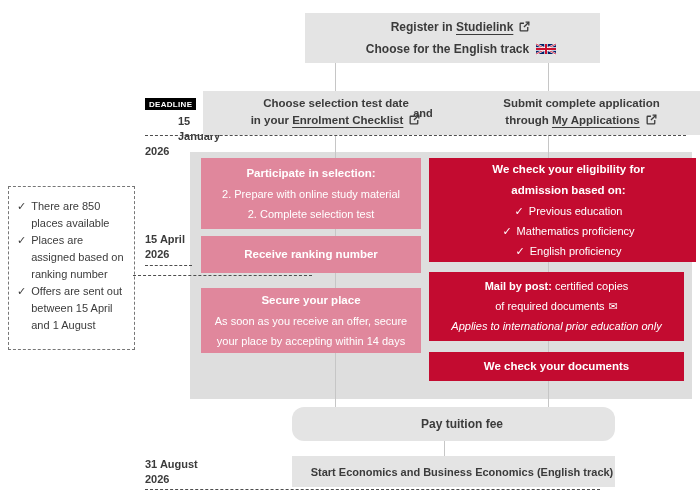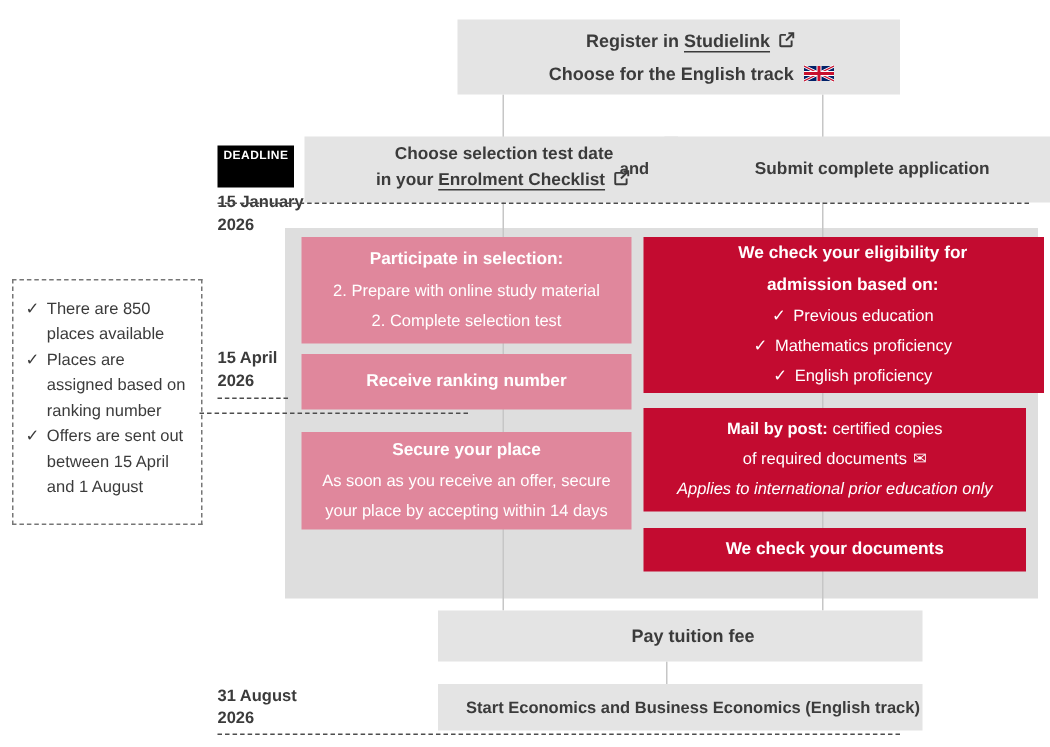--- a/index.html
+++ b/index.html
@@ -33,21 +33,21 @@
   .fs11b { font-size:11.5px; line-height:17px; }
   .boxline { white-space:nowrap; }
 
   .underl { text-decoration:underline; text-underline-offset:2.5px; }
   .extlink-icon { display:inline-block; vertical-align:-2px; margin-left:5px; }
   .flag { display:inline-block; vertical-align:-2px; margin-left:7px; line-height:0; }
 
   
   .badge {
     display:inline-block; background:#000; color:#fff;
-    font-size:8px; font-weight:bold; letter-spacing:.3px; padding:2px 4px 17px;
+    font-size:8px; font-weight:bold; letter-spacing:.3px; padding:2px 4px 1px;
   }
   .datelabel { font-size:11px; font-weight:bold; line-height:15px; color:#3b3b3b; }
 
   
   .sidenote {
     border:1.5px dashed #767676; background:#fff; z-index:2;
     padding:11px 8px; box-sizing:border-box;
     font-size:11px; line-height:17px; color:#3b3b3b;
   }
   .note-item { display:flex; gap:5px; align-items:flex-start; }
@@ -84,37 +84,42 @@
             <rect width="60" height="30" fill="#012169"></rect>
             <path d="M0,0 60,30 M60,0 0,30" stroke="#fff" stroke-width="6"></path>
             <path d="M0,0 60,30 M60,0 0,30" stroke="#C8102E" stroke-width="2.6"></path>
             <path d="M30,0 V30 M0,15 H60" stroke="#fff" stroke-width="10"></path>
             <path d="M30,0 V30 M0,15 H60" stroke="#C8102E" stroke-width="6"></path>
           </svg></span></div>
   </div>
 
   <div class="abs" style="left:145px;top:93px;width:60px;">
     <span class="badge">DEADLINE</span>
-    <div class="datelabel" style="margin-top:3px;">15 January</div>
+    <div class="datelabel" style="margin-top:3px;margin-left:33px;">15 January</div>
     <div class="datelabel">2026</div>
   </div>
 
   <div class="abs graybox fs11b" style="left:203px;top:91px;width:232px;height:44px;">
     <div class="boxline">Choose selection test date</div>
     <div class="boxline"><span>in your </span><span class="underl">Enrolment Checklist</span><span class="extlink-icon"><svg width="13" height="13" viewBox="0 0 24 24" fill="none" stroke="#3b3b3b" stroke-width="2.4">
             <path d="M18 13v6a1 1 0 0 1-1 1H5a1 1 0 0 1-1-1V7a1 1 0 0 1 1-1h6"></path>
             <path d="M14 4h6v6"></path>
             <path d="M20 4L11 13"></path>
           </svg></span></div>
   </div>
 
   <div class="abs and-label" style="left:403px;top:91px;width:40px;height:44px;">and</div>
 
   <div class="abs graybox fs11b" style="left:443px;top:91px;width:243px;height:44px;">
     <div class="boxline">Submit complete application</div>
+    <div class="boxline"><span>through </span><span class="underl">My Applications</span><span class="extlink-icon"><svg width="13" height="13" viewBox="0 0 24 24" fill="none" stroke="#3b3b3b" stroke-width="2.4">
+            <path d="M18 13v6a1 1 0 0 1-1 1H5a1 1 0 0 1-1-1V7a1 1 0 0 1 1-1h6"></path>
+            <path d="M14 4h6v6"></path>
+            <path d="M20 4L11 13"></path>
+          </svg></span></div>
   </div>
 
   <div class="abs dash" style="left:145px;top:135px;width:541px;"></div>
 
   <div class="abs sidenote" style="left:8px;top:186px;width:127px;height:164px;">
     <div class="note-item">
       <span class="chk">✓</span>
       <span>There are 850 places available</span>
     </div>
     <div class="note-item">
@@ -170,21 +175,21 @@
   <div class="abs redbox" style="left:429px;top:272px;width:255px;height:69px;">
     <div class="rb-line"><b>Mail by post: </b><span>certified copies</span></div>
     <div class="rb-line"><span>of required documents</span><span class="env">✉</span></div>
     <div class="rb-italic">Applies to international prior education only</div>
   </div>
 
   <div class="abs redbox" style="left:429px;top:352px;width:255px;height:29px;">
     <div class="pb-title">We check your documents</div>
   </div>
 
-  <div class="abs graybox fs12" style="left:292px;top:407px;width:306px;height:34px;">
+  <div class="abs graybox fs12" style="left:292px;top:407px;width:306px;height:34px;border-radius:12px;">
     <div class="boxline">Pay tuition fee</div>
   </div>
 
   <div class="abs" style="left:145px;top:457px;">
     <div class="datelabel">31 August</div>
     <div class="datelabel">2026</div>
   </div>
 
   <div class="abs graybox" style="left:292px;top:456px;width:306px;height:31px;font-size:11px;">
     <div class="boxline">Start Economics and Business Economics (English track)</div>

